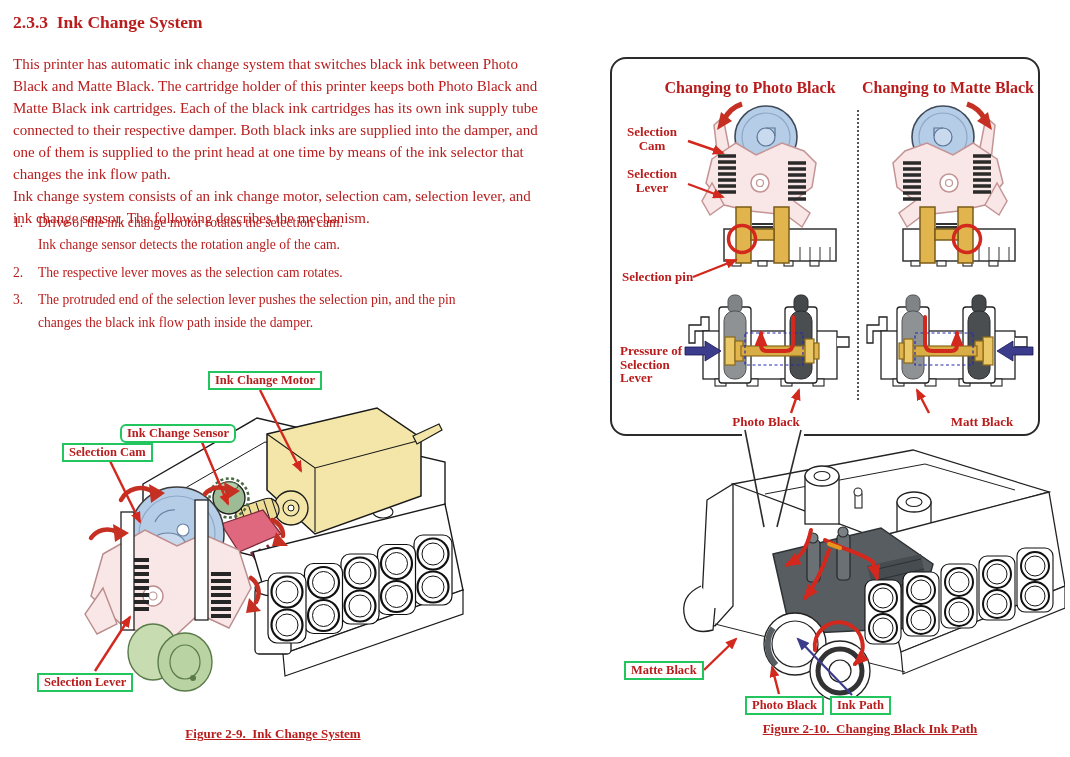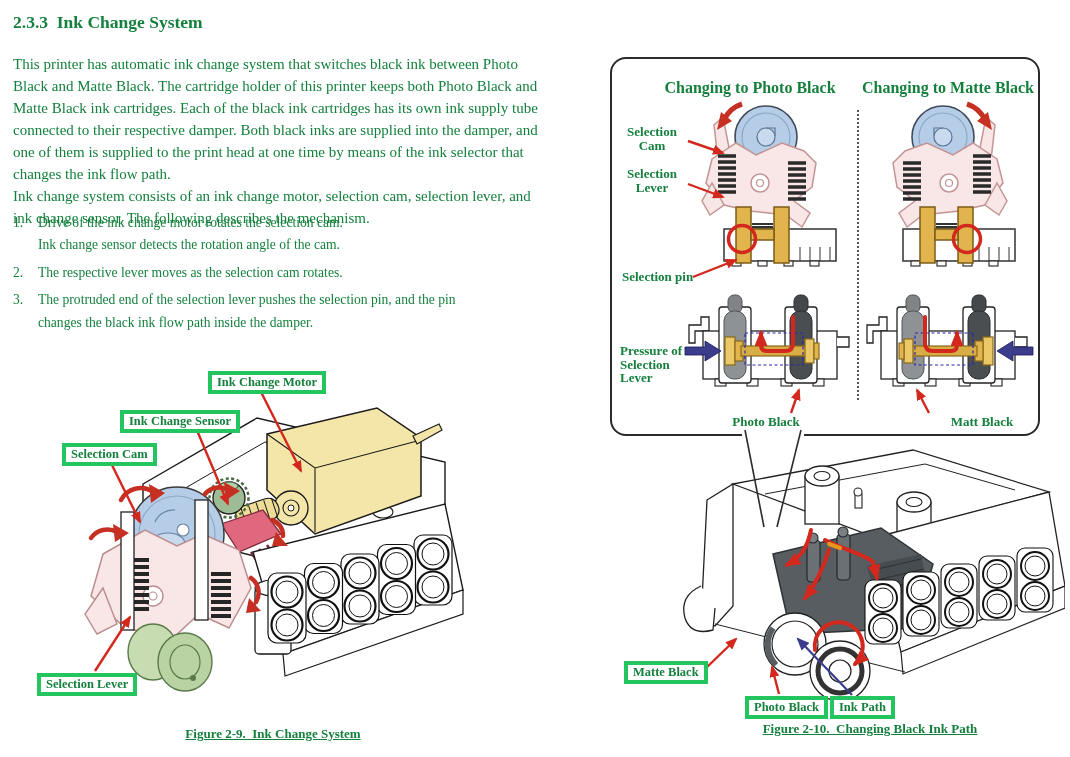--- a/index.html
+++ b/index.html
@@ -1,25 +1,25 @@
 <!DOCTYPE html>
 <html><head>
 <meta charset="utf-8">
 <style>
   html,body{margin:0;padding:0;background:#fff;}
   .page{position:relative;width:1070px;height:757px;background:#fff;overflow:hidden;
-        font-family:"Liberation Serif",serif;color:#15803d;}
+        font-family:"Liberation Serif",serif;color:#b91c1c;}
   .abs{position:absolute;}
   .heading{font-size:17.5px;font-weight:bold;white-space:pre;z-index:5;}
   .body-text{font-size:15px;line-height:22px;white-space:pre-line;width:600px;z-index:5;}
   .steps{z-index:5;}
   .step{display:flex;margin-bottom:5px;}
   .step-num{width:25px;flex:0 0 25px;font-size:13.6px;line-height:22.4px;}
   .step-text{font-size:13.6px;line-height:22.4px;white-space:pre-line;}
-  .boxed-label{position:absolute;border:4px solid #22c55e;background:#fff;padding:0 5px;
+  .boxed-label{position:absolute;border:2px solid #22c55e;background:#fff;padding:0 5px;
         font-size:12.5px;font-weight:bold;line-height:15px;white-space:pre;z-index:6;}
   .caption{position:absolute;font-size:13px;font-weight:bold;text-align:center;white-space:pre;z-index:6;text-decoration:underline;}
   .panel{position:absolute;left:610px;top:57px;width:426px;height:375px;
         border:2px solid #2b2b2b;border-radius:16px;z-index:1;}
   .panel-gap-cover{position:absolute;left:742px;top:429px;width:62px;height:7px;background:#fff;z-index:2;}
   .panel-title{position:absolute;font-size:16px;font-weight:bold;text-align:center;white-space:pre;z-index:6;}
   .panel-label{position:absolute;font-size:13px;font-weight:bold;line-height:13.5px;
         white-space:pre-line;z-index:6;}
   .panel-divider{position:absolute;left:857px;top:110px;height:290px;width:0;
         border-left:2px dotted #555;z-index:2;}
@@ -231,21 +231,21 @@
     <g fill="#c53022">
       <polygon points="124,122 140,131 126,141"></polygon>
       <polygon points="88,162 104,171 90,180"></polygon>
       <polygon points="199,120 215,129 201,138"></polygon>
       <polygon points="251,170 263,184 247,184"></polygon>
       <polygon points="224,236 236,249 221,251"></polygon>
     </g>
   </svg>
 
   <div class="boxed-label" style="left:208px;top:371px;">Ink Change Motor</div>
-  <div class="boxed-label" style="left:120px;top:410px;">Ink Change Sensor</div>
+  <div class="boxed-label" style="left:120px;top:424px;border-radius:6px;">Ink Change Sensor</div>
   <div class="boxed-label" style="left:62px;top:443px;">Selection Cam</div>
   <div class="boxed-label" style="left:37px;top:673px;">Selection Lever</div>
   <div class="caption" style="left:103px;top:726px;width:340px;">Figure 2-9.  Ink Change System</div>
 
   <div class="panel"></div>
   <div class="panel-gap-cover"></div>
   <div class="panel-divider"></div>
 
   <div class="panel-title" style="left:645px;top:79px;width:210px;">Changing to Photo Black</div>
   <div class="panel-title" style="left:843px;top:79px;width:210px;">Changing to Matte Black</div>

